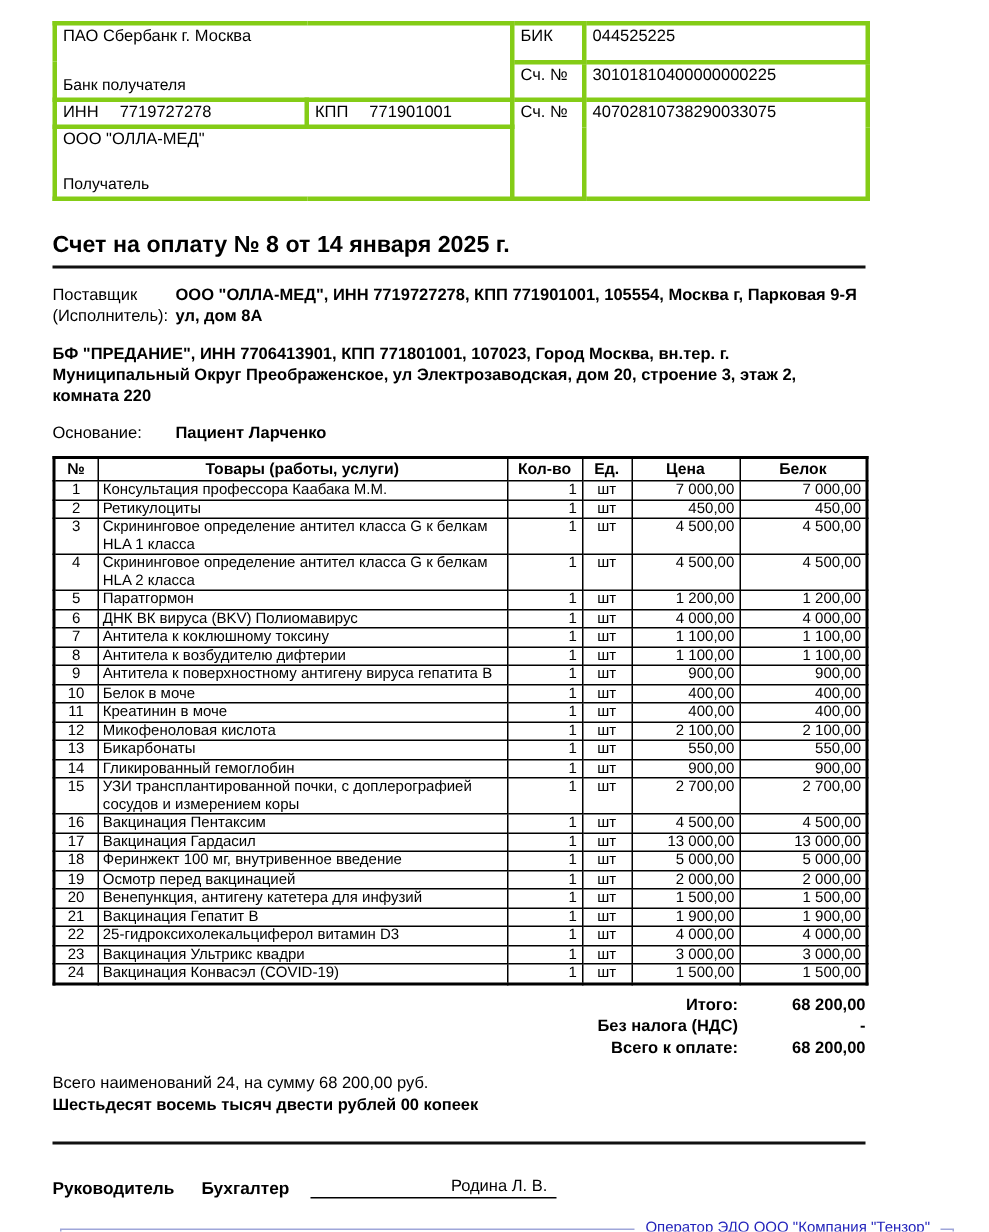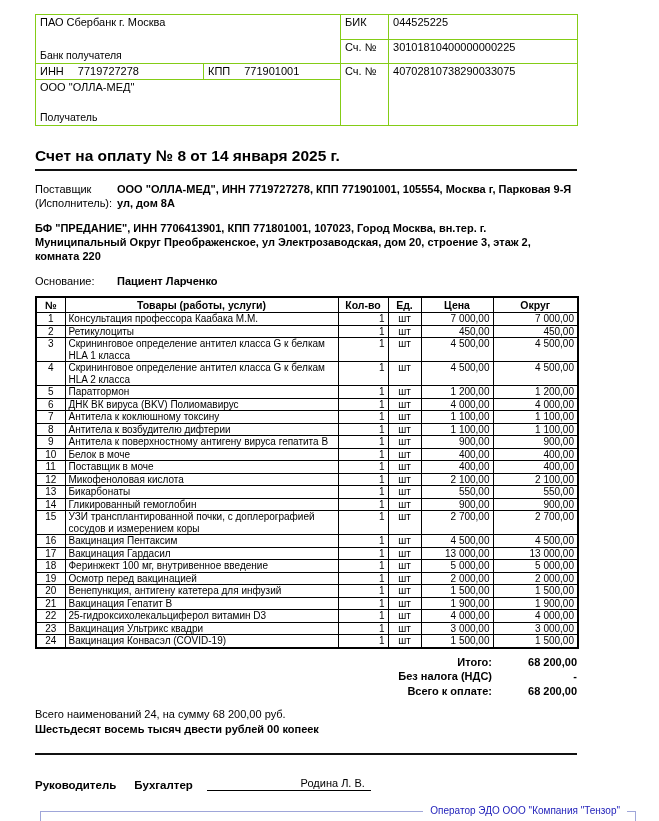--- a/index.html
+++ b/index.html
@@ -1,21 +1,21 @@
 <!DOCTYPE html>
 <html><head>
 <meta charset="utf-8">
 <style>
   html,body{margin:0;padding:0;background:#fff;}
   body{width:659px;height:821px;font-family:"Liberation Sans","DejaVu Sans",sans-serif;color:#000;font-size:11px;position:relative;overflow:hidden;}
   .doc{margin-left:35px;width:542px;padding-top:14px;}
 
   
   table.bank{border-collapse:collapse;width:542px;table-layout:fixed;font-size:11px;}
-  table.bank td{border:1px solid #84cc16;padding:1px 4px;vertical-align:top;line-height:13px;}
+  table.bank td{border:3px solid #84cc16;padding:1px 4px;vertical-align:top;line-height:13px;}
   table.bank{border:1.5px solid #000;}
   .cell-stack{display:flex;flex-direction:column;justify-content:space-between;height:100%;}
   .cell-sub{font-size:10.5px;}
   .req-num{margin-left:14px;}
 
   
   .title{margin-top:21px;font-size:15.5px;font-weight:bold;border-bottom:2.5px solid #111;padding-bottom:4px;}
 
   
   .party{display:flex;margin-top:11px;line-height:14px;}
@@ -125,21 +125,21 @@
         <col style="width:72px">
         <col style="width:85px">
       </colgroup>
     <thead>
       <tr>
         <th>№</th>
         <th>Товары (работы, услуги)</th>
         <th>Кол-во</th>
         <th>Ед.</th>
         <th>Цена</th>
-        <th>Округ</th>
+        <th>Белок</th>
       </tr>
     </thead>
     <tbody>
     <tr>
       <td class="c-num">1</td>
       <td class="c-name">Консультация профессора Каабака М.М.</td>
       <td class="c-qty">1</td>
       <td class="c-unit">шт</td>
       <td class="c-price">7 000,00</td>
       <td class="c-sum">7 000,00</td>
@@ -221,21 +221,21 @@
       <td class="c-num">10</td>
       <td class="c-name">Белок в моче</td>
       <td class="c-qty">1</td>
       <td class="c-unit">шт</td>
       <td class="c-price">400,00</td>
       <td class="c-sum">400,00</td>
     </tr>
 
     <tr>
       <td class="c-num">11</td>
-      <td class="c-name">Поставщик в моче</td>
+      <td class="c-name">Креатинин в моче</td>
       <td class="c-qty">1</td>
       <td class="c-unit">шт</td>
       <td class="c-price">400,00</td>
       <td class="c-sum">400,00</td>
     </tr>
 
     <tr>
       <td class="c-num">12</td>
       <td class="c-name">Микофеноловая кислота</td>
       <td class="c-qty">1</td>

